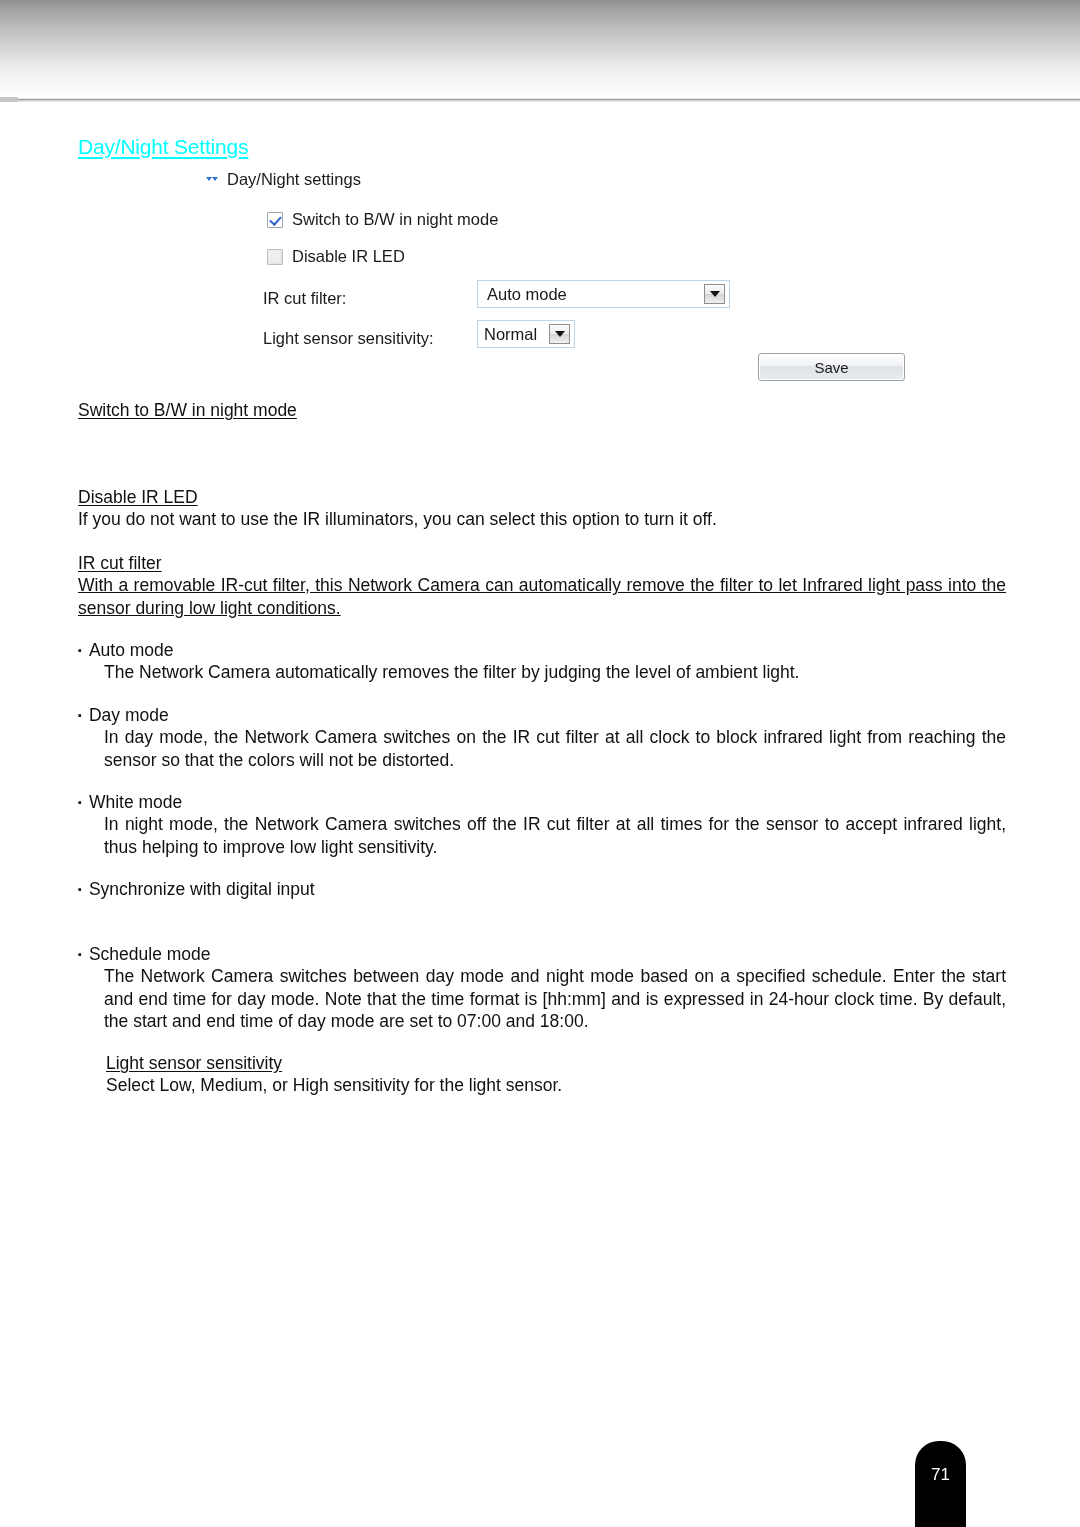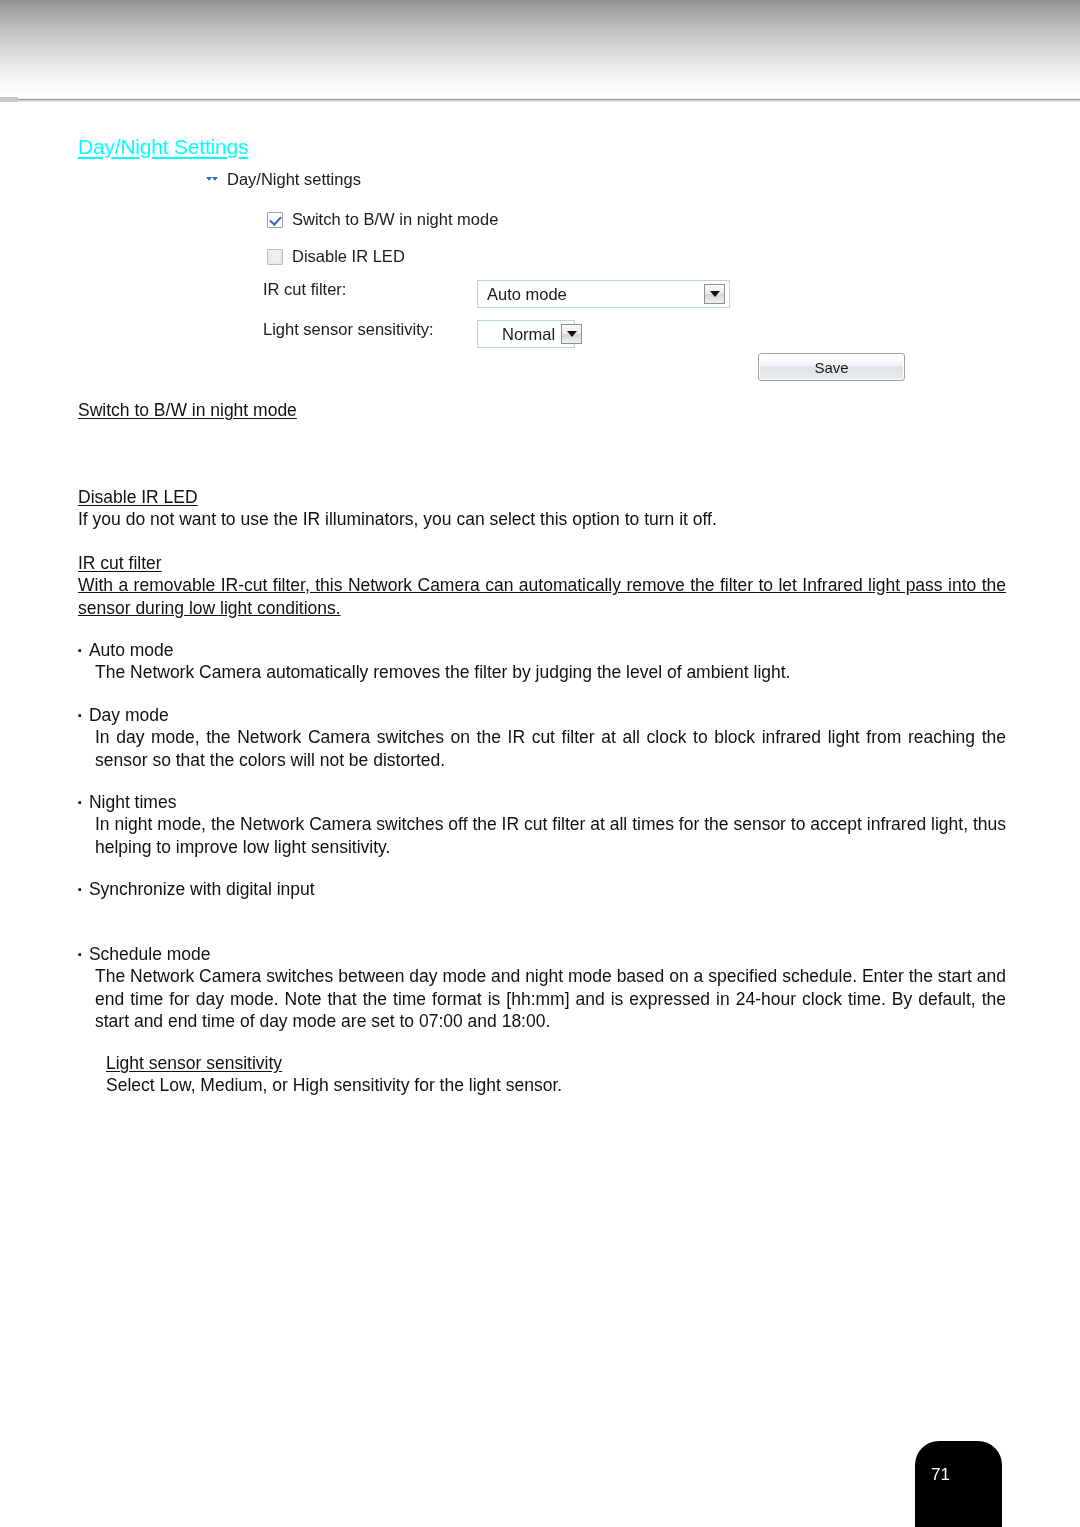--- a/index.html
+++ b/index.html
@@ -128,21 +128,21 @@
   .checkbox.disabled::after {
     content: "";
     position: absolute;
     left: 2px; top: 2px; right: 2px; bottom: 2px;
     background: #eeeeee;
   }
 
   .field-row {
     position: absolute;
     display: flex;
-    align-items: flex-start;
+    align-items: flex-end;
     white-space: nowrap;
   }
   .field-row.f1 { left: 58px; top: 112px; }
   .field-row.f2 { left: 58px; top: 152px; }
 
   .field-label {
     font-size: 16.5px;
     color: #1a1a1a;
     width: 214px;
     flex: 0 0 auto;
@@ -154,21 +154,21 @@
     background: #ffffff;
     display: inline-flex;
     align-items: center;
     justify-content: space-between;
     padding: 0 4px 0 9px;
     height: 28px;
     font-size: 16.5px;
     color: #1a1a1a;
   }
   .select.wide { width: 253px; }
-  .select.narrow { width: 98px; padding-left: 24px; }
+  .select.narrow { width: 98px; padding-left: 6px; }
 
   .select-arrow {
     width: 21px;
     height: 20px;
     box-sizing: border-box;
     border: 1px solid #8e8e8e;
     background: linear-gradient(to bottom, #fdfdfd 0%, #eaeaea 48%, #d5d5d5 52%, #efefef 100%);
     display: inline-flex;
     align-items: center;
     justify-content: center;
@@ -237,37 +237,36 @@
     align-items: baseline;
   }
   .bullet-mark {
     font-size: 11px;
     line-height: 1;
     position: relative;
     top: -2px;
     flex: 0 0 auto;
   }
   .bullet-body {
-    margin-left: 17px;
+    margin-left: 26px;
     text-align: justify;
     text-justify: inter-word;
   }
   .bullet-body.nojust { text-align: left; }
 
   
   .page-tab {
     position: absolute;
     left: 915px;
     top: 1441px;
     width: 51px;
     height: 86px;
     background: #000000;
     border-top-left-radius: 24px;
     border-top-right-radius: 24px;
-    padding-left: 36px;
   }
   .page-number {
     position: absolute;
     left: 0;
     top: 24px;
     width: 51px;
     text-align: center;
     color: #ffffff;
     font-size: 17px;
   }
@@ -352,21 +351,21 @@
   <div class="bullet-title">
     <span class="bullet-mark">▪</span>
     <span>Day mode</span>
   </div>
   <div class="bullet-body">In day mode, the Network Camera switches on the IR cut filter at all clock to block infrared light from reaching the sensor so that the colors will not be distorted.</div>
 </div>
 
 <div class="bullet-block" style="top:791px;">
   <div class="bullet-title">
     <span class="bullet-mark">▪</span>
-    <span>Night times</span>
+    <span>White mode</span>
   </div>
   <div class="bullet-body">In night mode, the Network Camera switches off the IR cut filter at all times for the sensor to accept infrared light, thus helping to improve low light sensitivity.</div>
 </div>
 
 <div class="bullet-block" style="top:878px;">
   <div class="bullet-title">
     <span class="bullet-mark">▪</span>
     <span>Synchronize with digital input</span>
   </div>
 </div>

